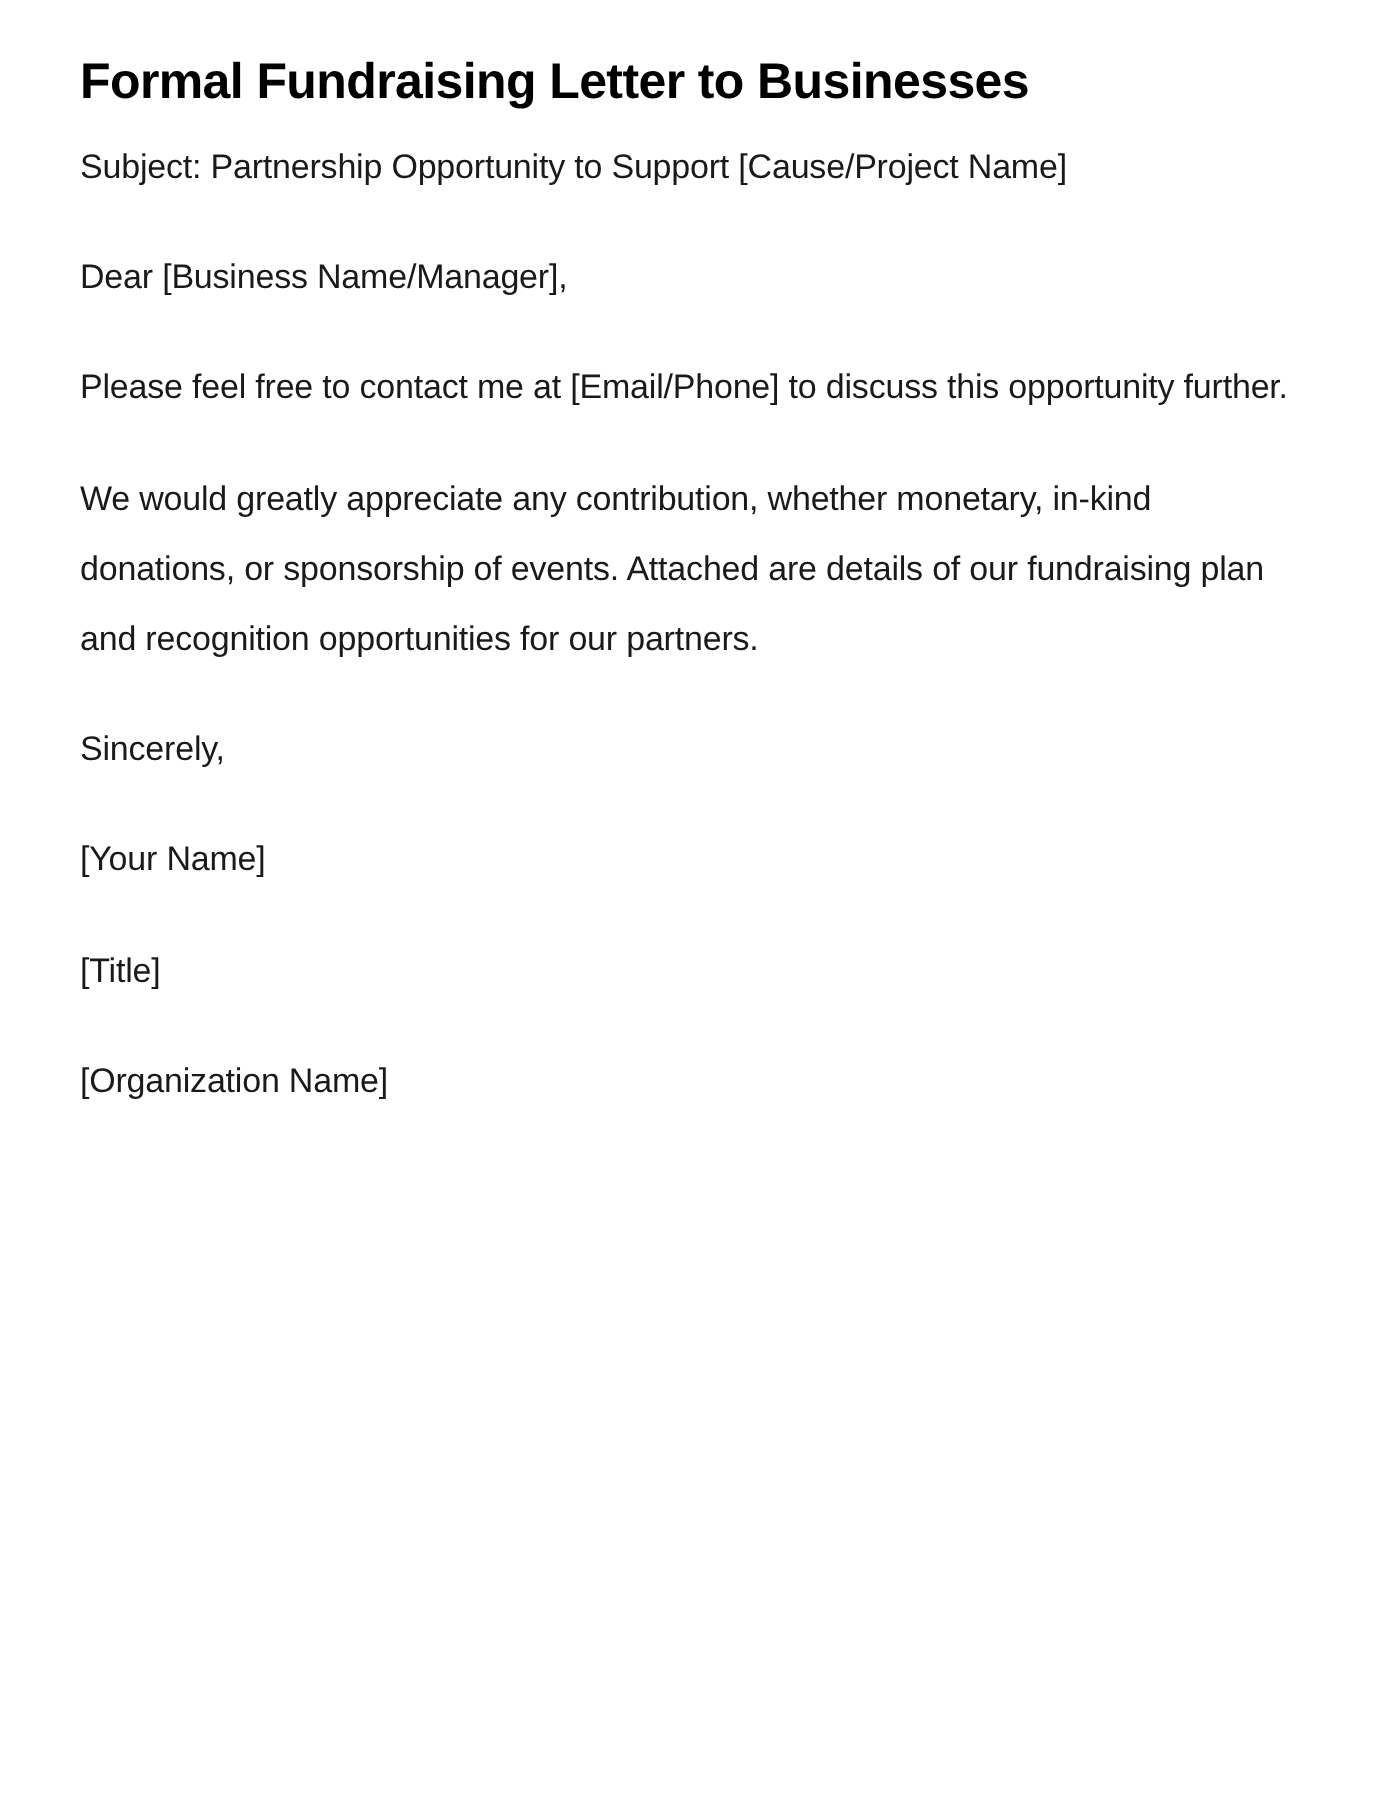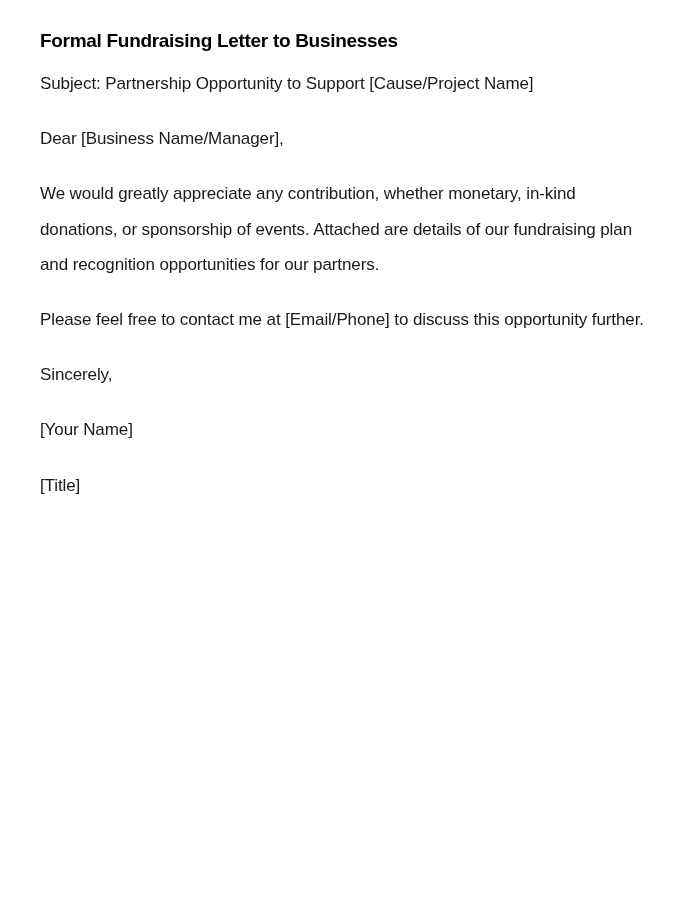--- a/index.html
+++ b/index.html
@@ -3,33 +3,34 @@
   <meta charset="utf-8">
   <style>
     html, body { margin: 0; padding: 0; background: #ffffff; }
     body {
       width: 700px; height: 907px; overflow: hidden;
       font-family: "Liberation Sans", sans-serif;
       color: #1a1a1a;
     }
     .doc { padding: 24px 40px 0 40px; }
     .title {
-      font-weight: bold; font-size: 19px; line-height: 34px;
+      font-weight: bold; font-size: 25px; line-height: 34px;
       margin: 0 0 8px 0; color: #000; letter-spacing: -0.3px;
     }
     .p {
       font-size: 17px; line-height: 35.2px; margin: 0 0 20px 0;
       width: 610px; letter-spacing: -0.1px;
     }
   </style>
 </head>
 <body>
 
 <div class="doc">
   <h1 class="title">Formal Fundraising Letter to Businesses</h1>
   <p class="p">Subject: Partnership Opportunity to Support [Cause/Project Name]</p>
   <p class="p">Dear [Business Name/Manager],</p>
+  <p class="p">Please feel free to contact me at [Email/Phone] to discuss this opportunity further.</p>
   <p class="p">We would greatly appreciate any contribution, whether monetary, in-kind donations, or sponsorship of events. Attached are details of our fundraising plan and recognition opportunities for our partners.</p>
-  <p class="p">Please feel free to contact me at [Email/Phone] to discuss this opportunity further.</p>
   <p class="p">Sincerely,</p>
   <p class="p">[Your Name]</p>
   <p class="p">[Title]</p>
+  <p class="p">[Organization Name]</p>
 </div>
 
 </body></html>

